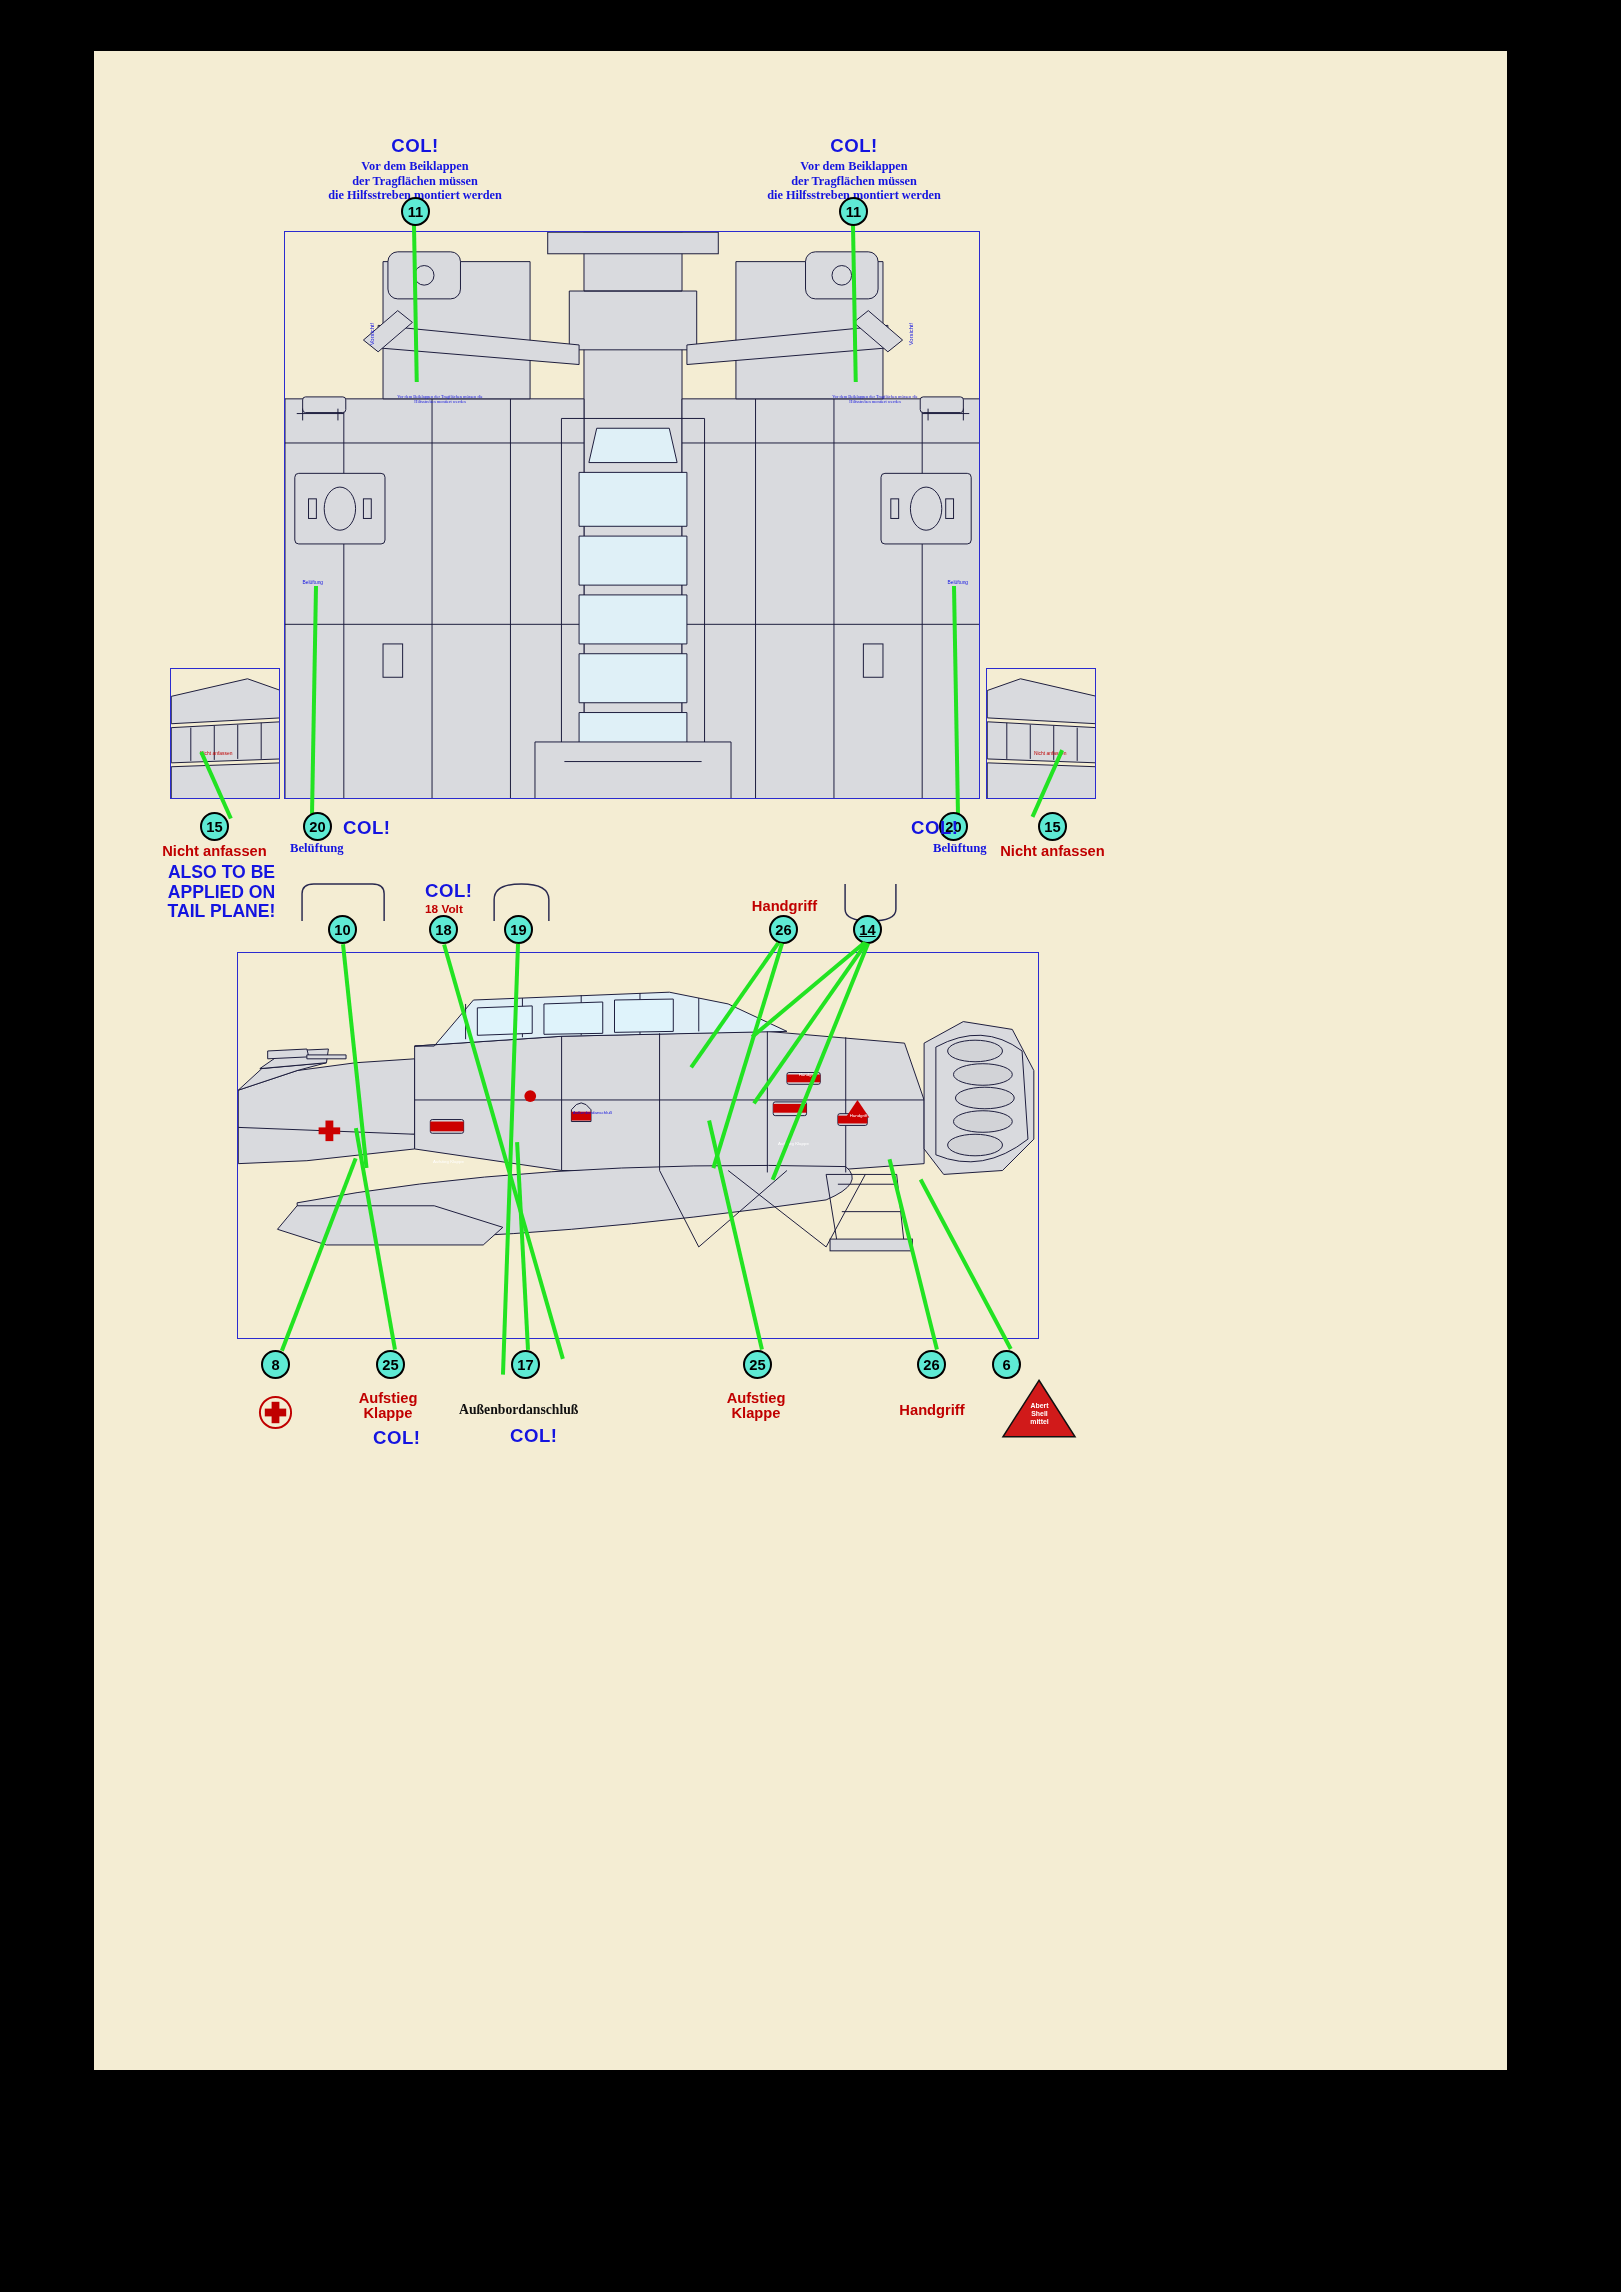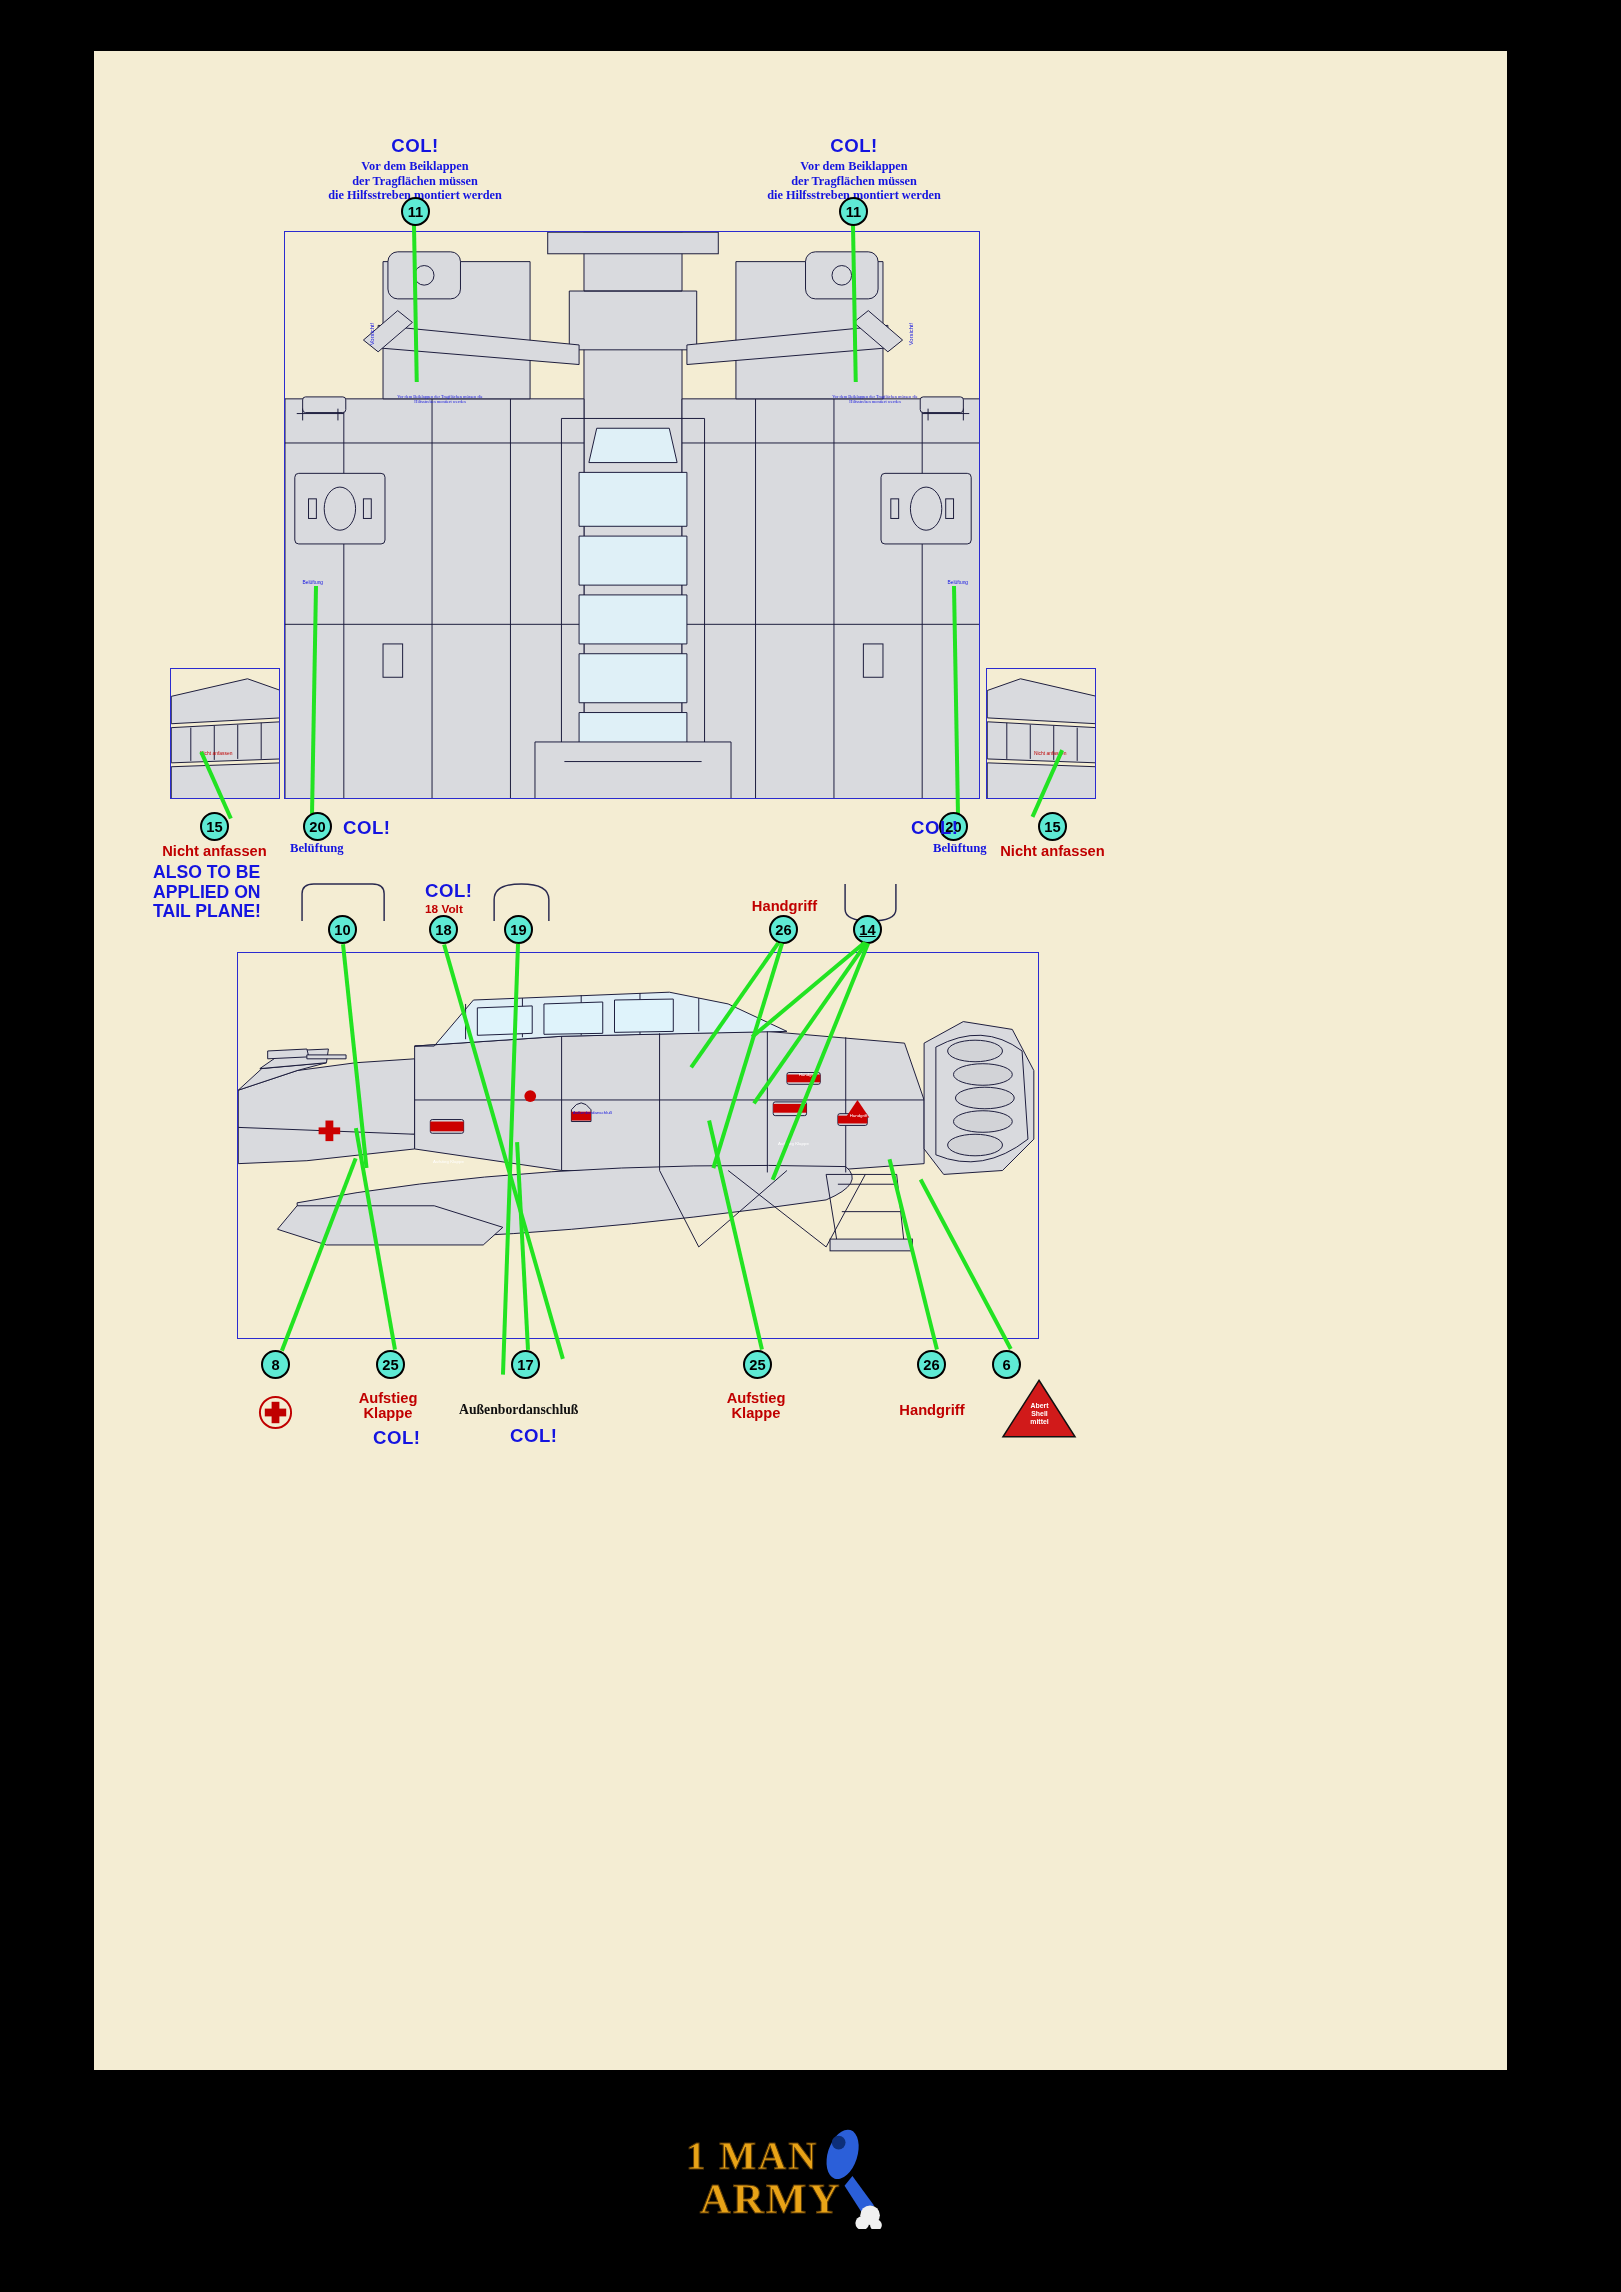--- a/index.html
+++ b/index.html
@@ -14,21 +14,21 @@
   .ctr{transform:translateX(-50%);text-align:center;}
 
   .callnum{position:absolute;width:29px;height:29px;border:2px solid #000;border-radius:50%;
            background:#5eead4;color:#000;font-size:14.7px;font-weight:bold;line-height:26.5px;
            text-align:center;box-sizing:border-box;}
 
   .leader{position:absolute;background:#22e322;transform-origin:0 0;height:3.9px;}
 
   .colmark{position:absolute;color:#1414e0;font-weight:bold;font-size:18.6px;letter-spacing:0.5px;}
   .redlbl{position:absolute;color:#c00000;font-weight:bold;font-size:14.7px;text-align:center;}
-  .bluelbl{position:absolute;color:#1414e0;font-weight:bold;font-size:17.6px;}
+  .bluelbl{position:absolute;color:#1414e0;font-weight:bold;font-size:17.6px;text-align:center;}
 
   .germ{position:absolute;color:#1414e0;font-family:"Liberation Serif",serif;font-weight:bold;
         font-size:12.3px;line-height:14.7px;text-align:center;}
 
   .important{position:absolute;color:#1414e0;font-weight:bold;line-height:18.6px;font-size:14.7px;}
   .important .hdr{font-size:20.6px;display:block;margin-bottom:4.9px;}
 
   
   .dwgbox{position:absolute;border:1px solid #2b2bd0;box-sizing:border-box;background:#f4edd3;overflow:hidden;}
 
@@ -322,27 +322,15 @@
       <path d="M39 4 L76 62 L2 62 Z" fill="#d11a1a" stroke="#111" stroke-width="1.5"></path>
     </svg>
     <div class="abs" style="left:912px;top:1351px;width:67px;text-align:center;font-size:6.9px;font-weight:bold;color:#fff;line-height:7.8px;">
       <span>Abert</span><br>
       <span>Shell</span><br>
       <span>mittel</span>
     </div>
 
   </div>
 
-  <div id="logo">
-    <svg style="position:absolute;left:127px;top:3.9px;" width="69" height="108" viewBox="0 0 70 110">
-      <ellipse cx="30" cy="34" rx="15" ry="26" fill="#2b5fd9" transform="rotate(18 30 34)"></ellipse>
-      <path d="M40 56 L62 86 L50 94 L32 66 Z" fill="#2b5fd9"></path>
-      <circle cx="26" cy="22" r="7" fill="#0d2f7a"></circle>
-      <circle cx="58" cy="96" r="10" fill="#f0f0f0"></circle>
-      <circle cx="50" cy="104" r="7" fill="#f0f0f0"></circle>
-      <circle cx="64" cy="106" r="6" fill="#f0f0f0"></circle>
-    </svg>
-    <div class="logo-txt" style="left:0px;top:15.7px;font-size:39px;">1 MAN</div>
-    <div class="logo-txt" style="left:13.7px;top:57px;font-size:43px;">ARMY</div>
-  </div>
 
 </div>
 
 
 </body></html>

